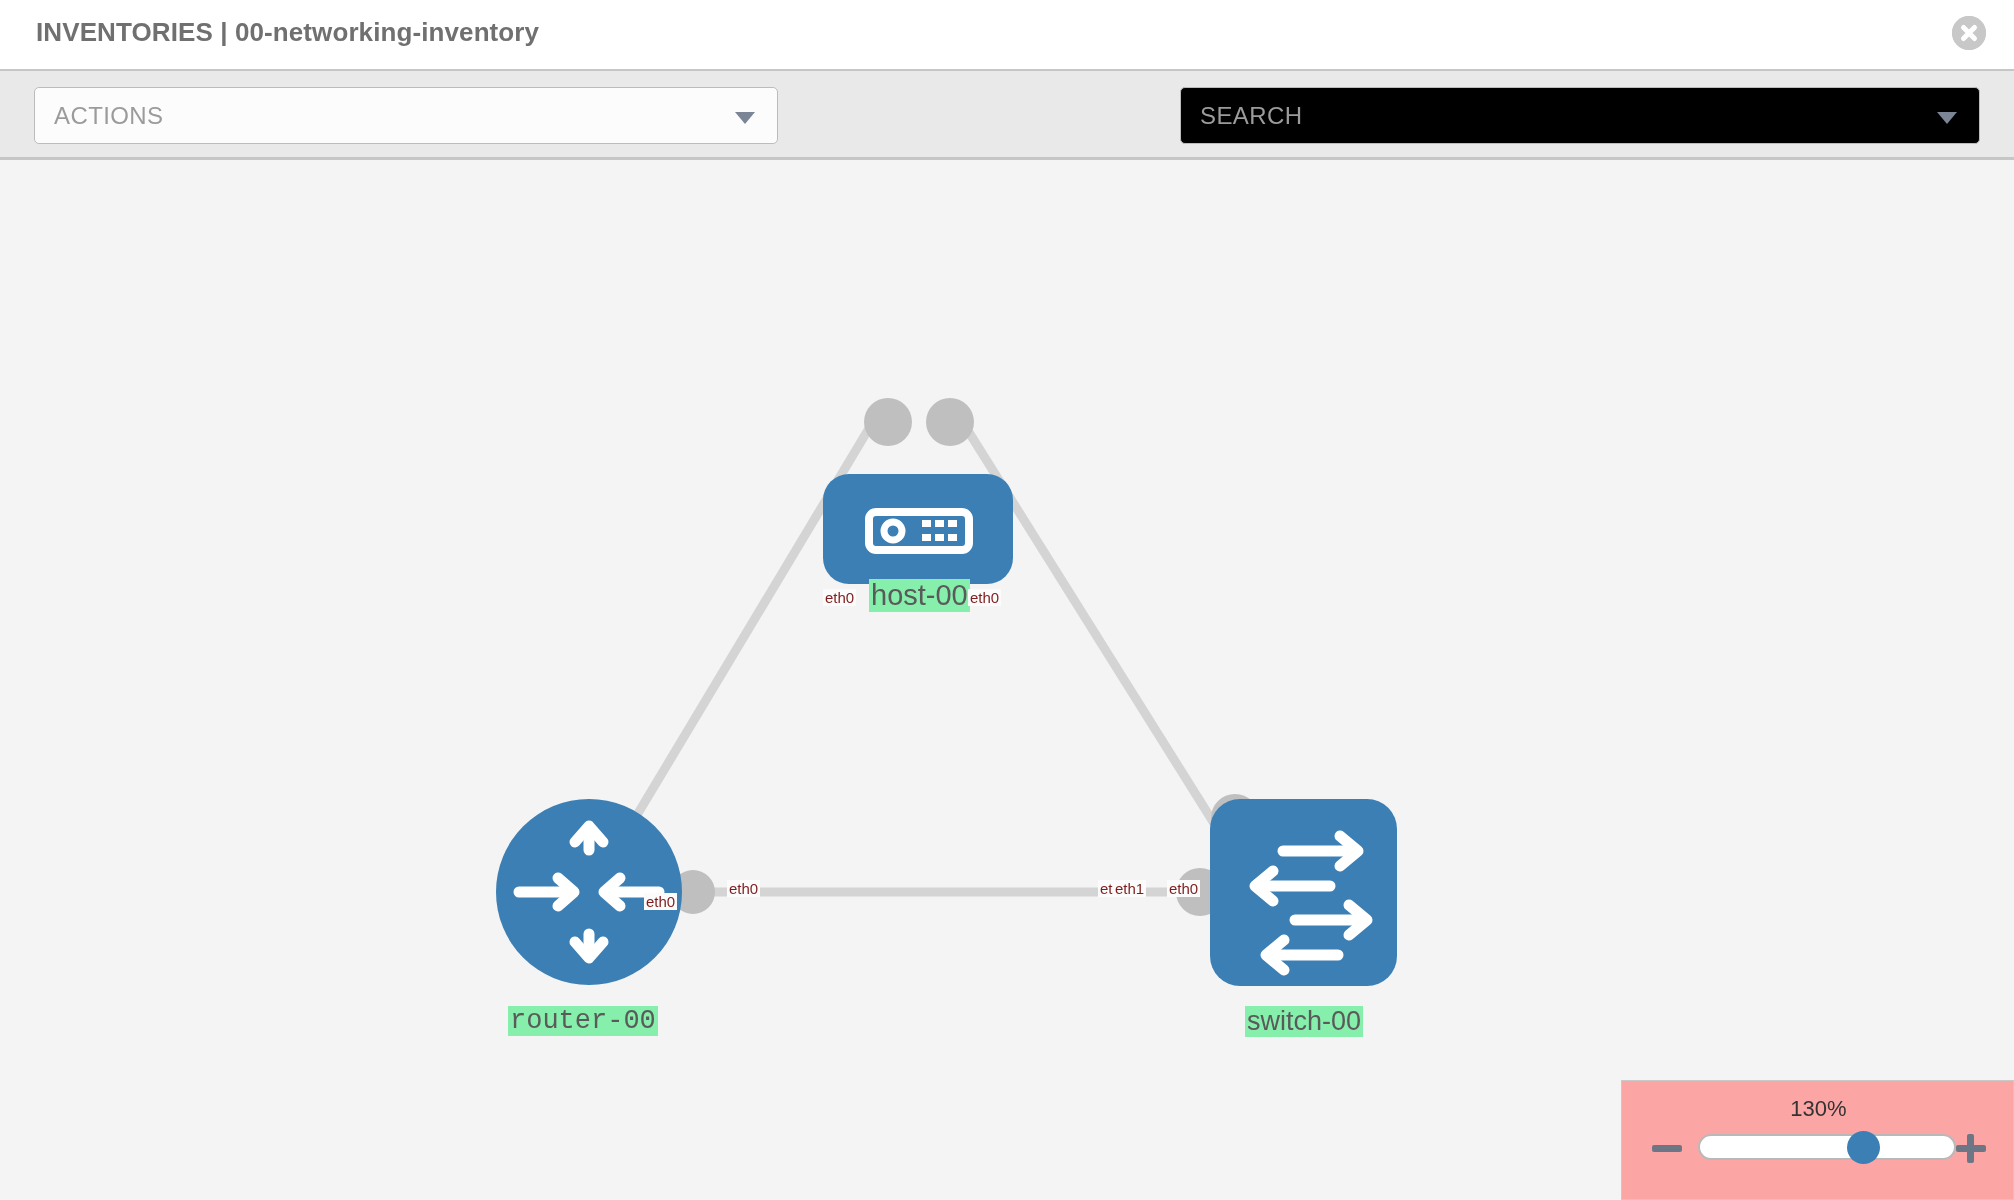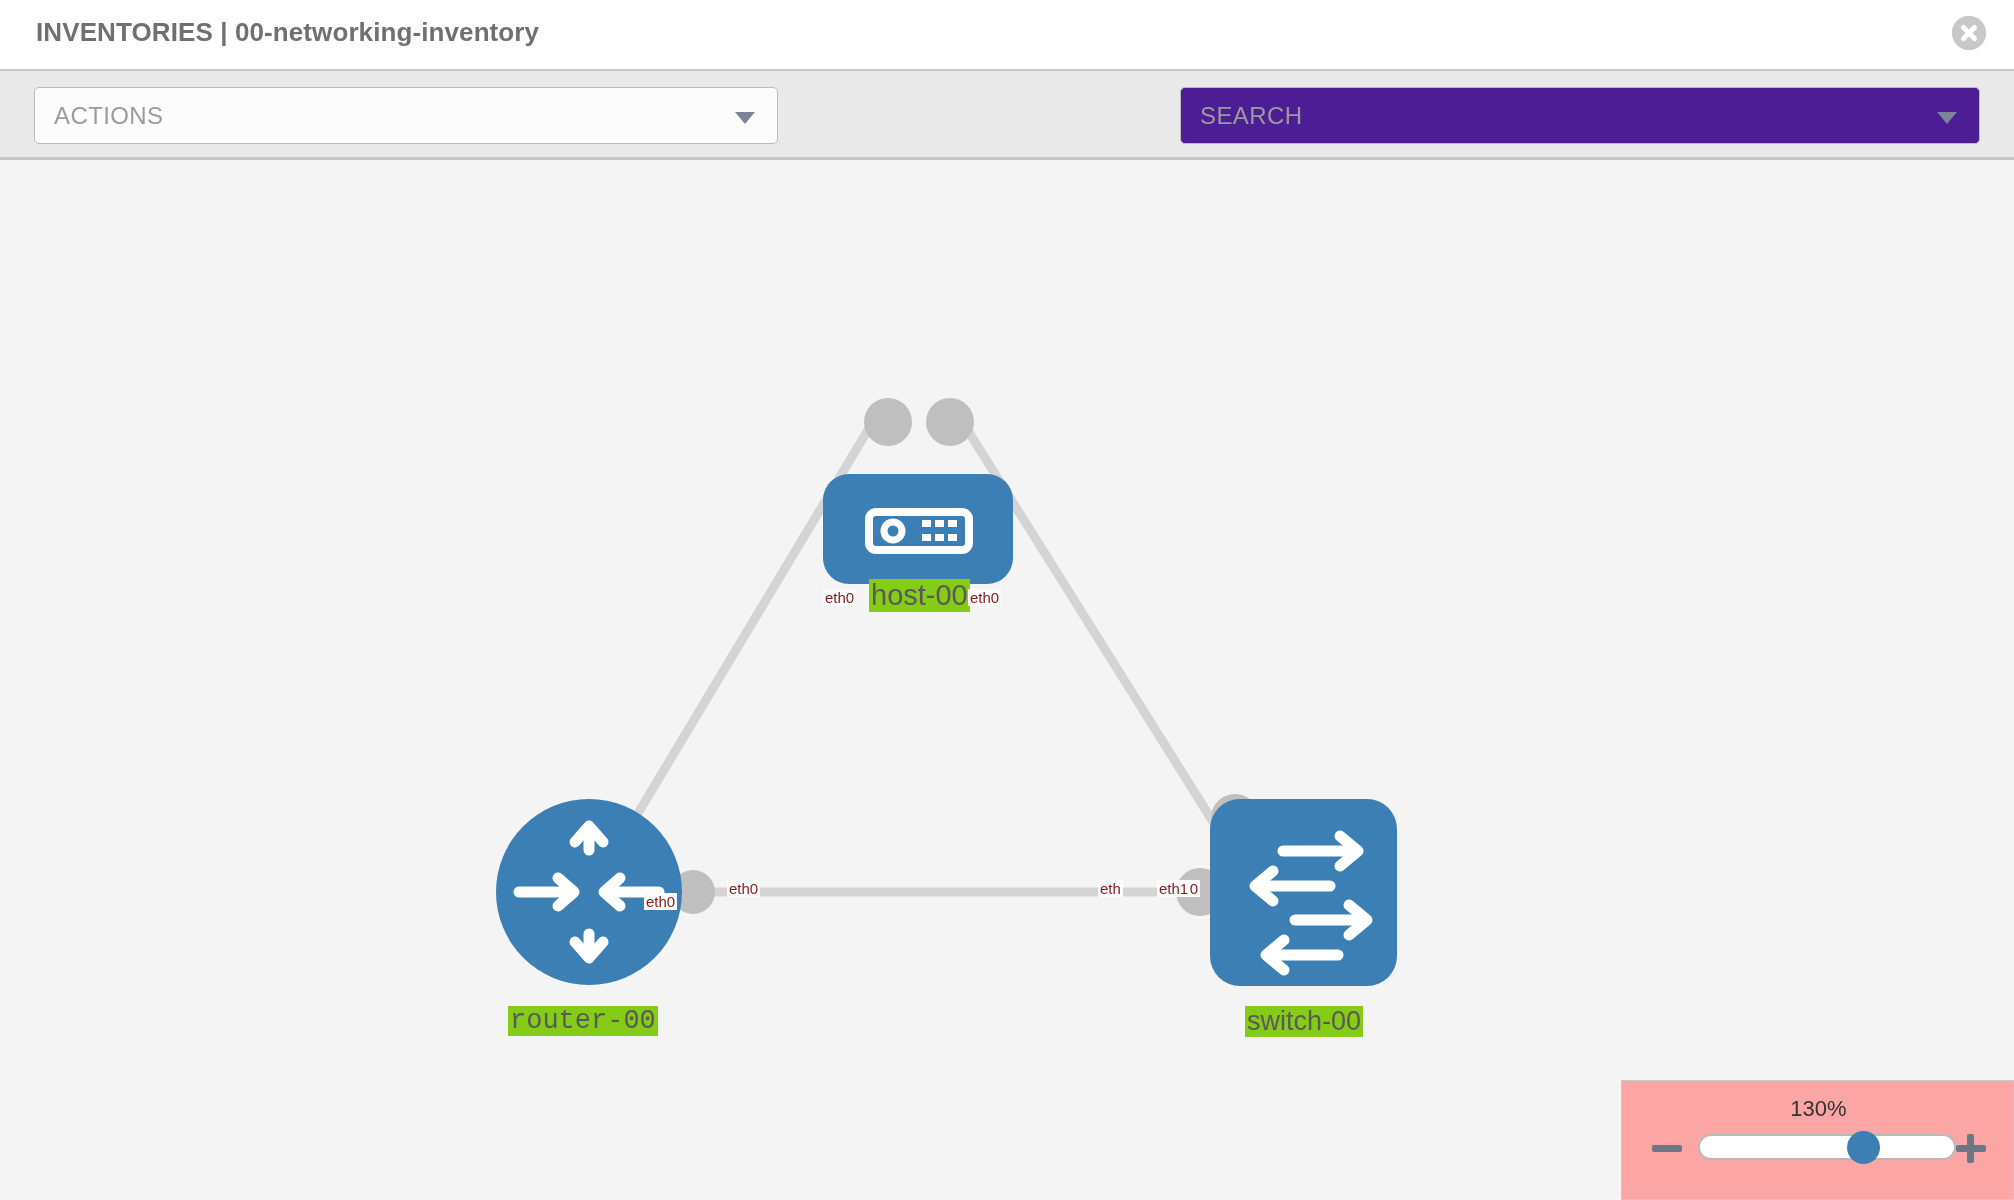--- a/index.html
+++ b/index.html
@@ -83,21 +83,21 @@
     top: 92px;
     cursor: pointer;
   }
   #wrench-icon { left: 1050px; }
   #key-icon   { left: 1118px; }
 
   .search-select {
     position: absolute;
     left: 1180px; top: 16px;
     width: 800px; height: 57px;
-    background: #4c1d95;
+    background: #000000;
     border: 1px solid #bcbcbc;
     border-radius: 5px;
     cursor: text;
   }
   .search-select .sel-label {
     position: absolute;
     left: 19px; top: 14px;
     font-size: 24px;
     color: #9b9b9b;
     letter-spacing: 0.4px;
@@ -110,21 +110,21 @@
     width: 2014px; height: 1040px;
     background: #f4f4f4;
     overflow: hidden;
   }
   .canvas svg { position: absolute; left: 0; top: 0; }
 
   .node-label {
     position: absolute;
     font-size: 27px;
     color: #5a5a5a;
-    background: #84cc16;
+    background: #86efac;
     white-space: nowrap;
     padding: 0 2px;
   }
   .iface-label {
     position: absolute;
     font-size: 15px;
     color: #7f1d1d;
     background: #fbfbfb;
     white-space: nowrap;
     padding: 0 2px;
@@ -320,21 +320,21 @@
 
     <div class="iface-label" style="left:823px; top:429px;">eth0</div>
     <div class="iface-label" style="left:968px; top:429px;">eth0</div>
 
     <div class="iface-label" style="left:644px; top:733px;">eth0</div>
     <div class="iface-label" style="left:1167px; top:720px;">eth0</div>
 
     <div class="iface-label" style="left:727px; top:720px;">eth0</div>
 
     <div class="iface-label" style="left:1098px; top:720px;">eth</div>
-    <div class="iface-label" style="left:1113px; top:720px;margin-left:44px;">eth1</div>
+    <div class="iface-label" style="left:1113px; top:720px;">eth1</div>
   </div>
 
   <div class="zoom-panel">
     <div class="zoom-value">130%</div>
     <div class="zoom-minus"></div>
     <div class="zoom-track"></div>
     <div class="zoom-thumb"></div>
     <div class="zoom-plus"></div>
   </div>
 

